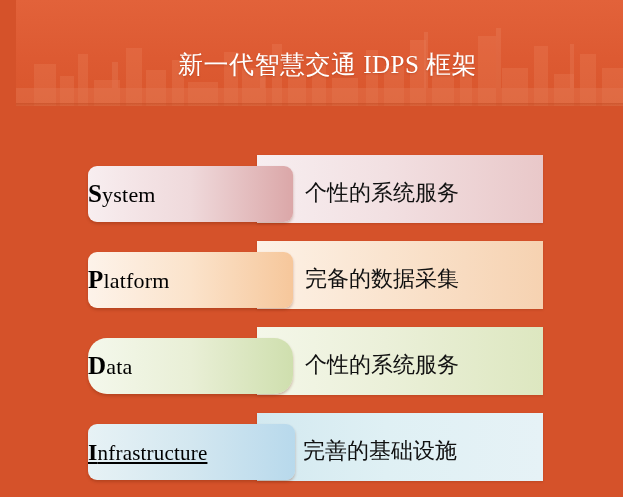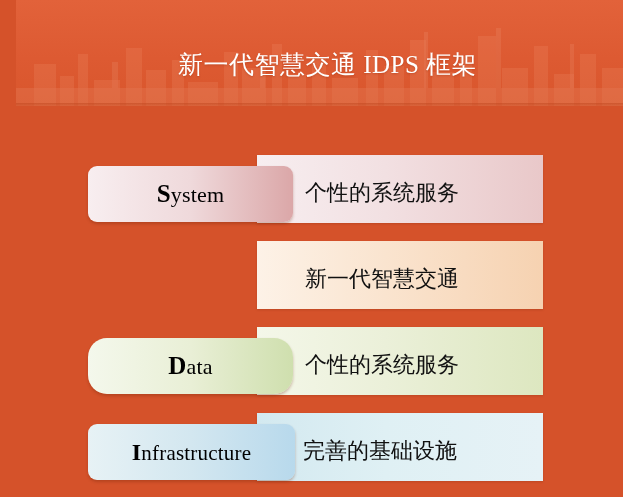--- a/index.html
+++ b/index.html
@@ -115,21 +115,21 @@
   .pill {
     position: absolute;
     left: 88px;
     top: 15px;
     width: 205px;
     height: 56px;
     border-radius: 9px;
     box-shadow: 0 2px 3px rgba(110,35,10,0.30);
     display: flex;
     align-items: center;
-    justify-content: center;
+    justify-content: flex-start;
   }
 
   .pill-label {
     font-size: 22px;
     color: #000000;
     white-space: nowrap;
     font-family: "Liberation Serif", "DejaVu Serif", serif;
     letter-spacing: 0.2px;
   }
   .pill-label .cap {
@@ -147,21 +147,21 @@
   .row-2 .panel { background: linear-gradient(90deg, #fdf2e7 0%, #fae4cf 45%, #f6d2b1 100%); }
   .row-2 .pill  { background: linear-gradient(90deg, #fdf3ea 0%, #fbe3cb 50%, #f6c79b 100%); }
 
   .row-3 .panel { background: linear-gradient(90deg, #f4f7e9 0%, #ebf0d9 45%, #dde7c0 100%); }
   .row-3 .pill  { background: linear-gradient(90deg, #f4f8ec 0%, #e9efd6 50%, #cfdfae 100%); border-radius: 19px; }
 
   .row-4 .panel { background: linear-gradient(90deg, #d3e9f0 0%, #dff0f4 45%, #e6f2f6 100%); }
   .row-4 .pill  { background: linear-gradient(90deg, #e7f2f5 0%, #d3e7f0 50%, #b8d9ec 100%); }
 
   
-  .row-4 .pill { left: 88px; width: 207px; }
+  .row-4 .pill { left: 88px; width: 207px; text-decoration: underline; }
   .row-4 .pill-label { font-size: 21px; }
   .row-4 .pill-label .cap { font-size: 24px; }
   .row-4 .panel-text { left: 46px; }
 </style>
 </head>
 <body>
 
 <div id="slide">
 
   <div class="header-band">
@@ -213,21 +213,26 @@
       </div>
       <div class="pill">
         <div class="pill-label">
           <span class="cap">S</span><span class="rest">ystem</span>
         </div>
       </div>
     </div>
 
     <div class="row row-2">
       <div class="panel">
-        <div class="panel-text">新一代智慧交通</div>
+        <div class="panel-text">完备的数据采集</div>
+      </div>
+      <div class="pill">
+        <div class="pill-label">
+          <span class="cap">P</span><span class="rest">latform</span>
+        </div>
       </div>
     </div>
 
     <div class="row row-3">
       <div class="panel">
         <div class="panel-text">个性的系统服务</div>
       </div>
       <div class="pill">
         <div class="pill-label">
           <span class="cap">D</span><span class="rest">ata</span>

